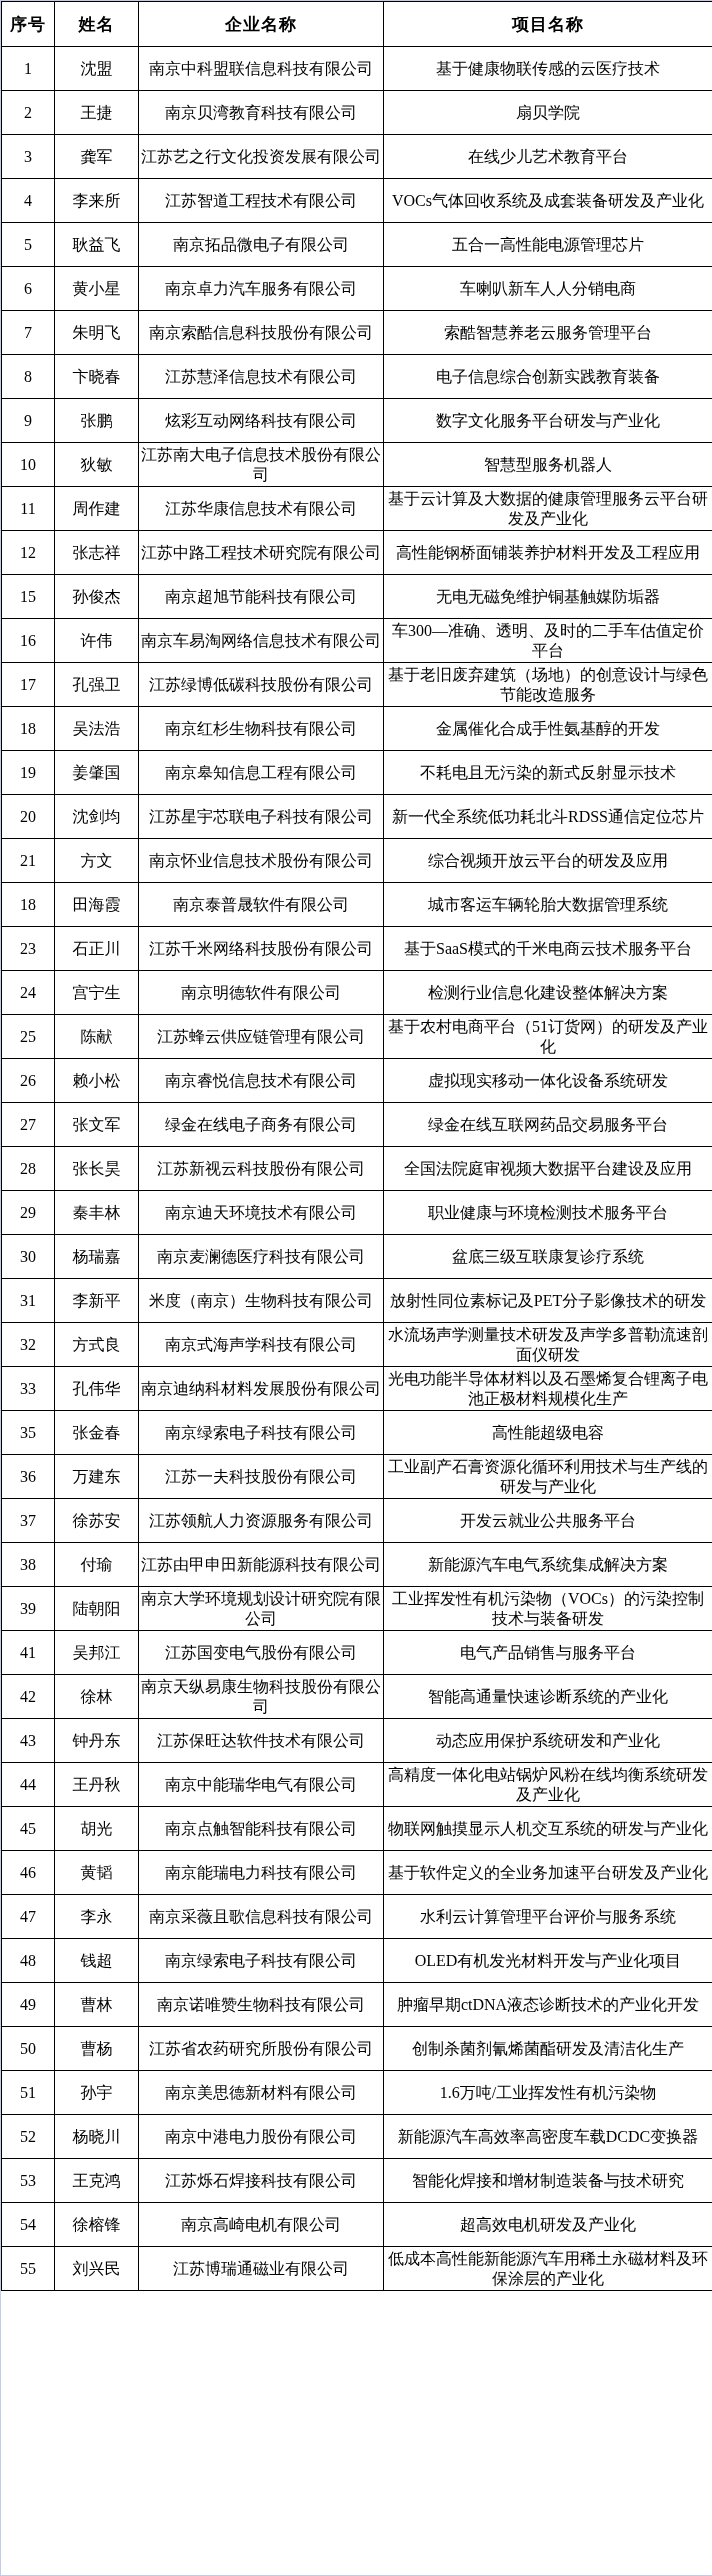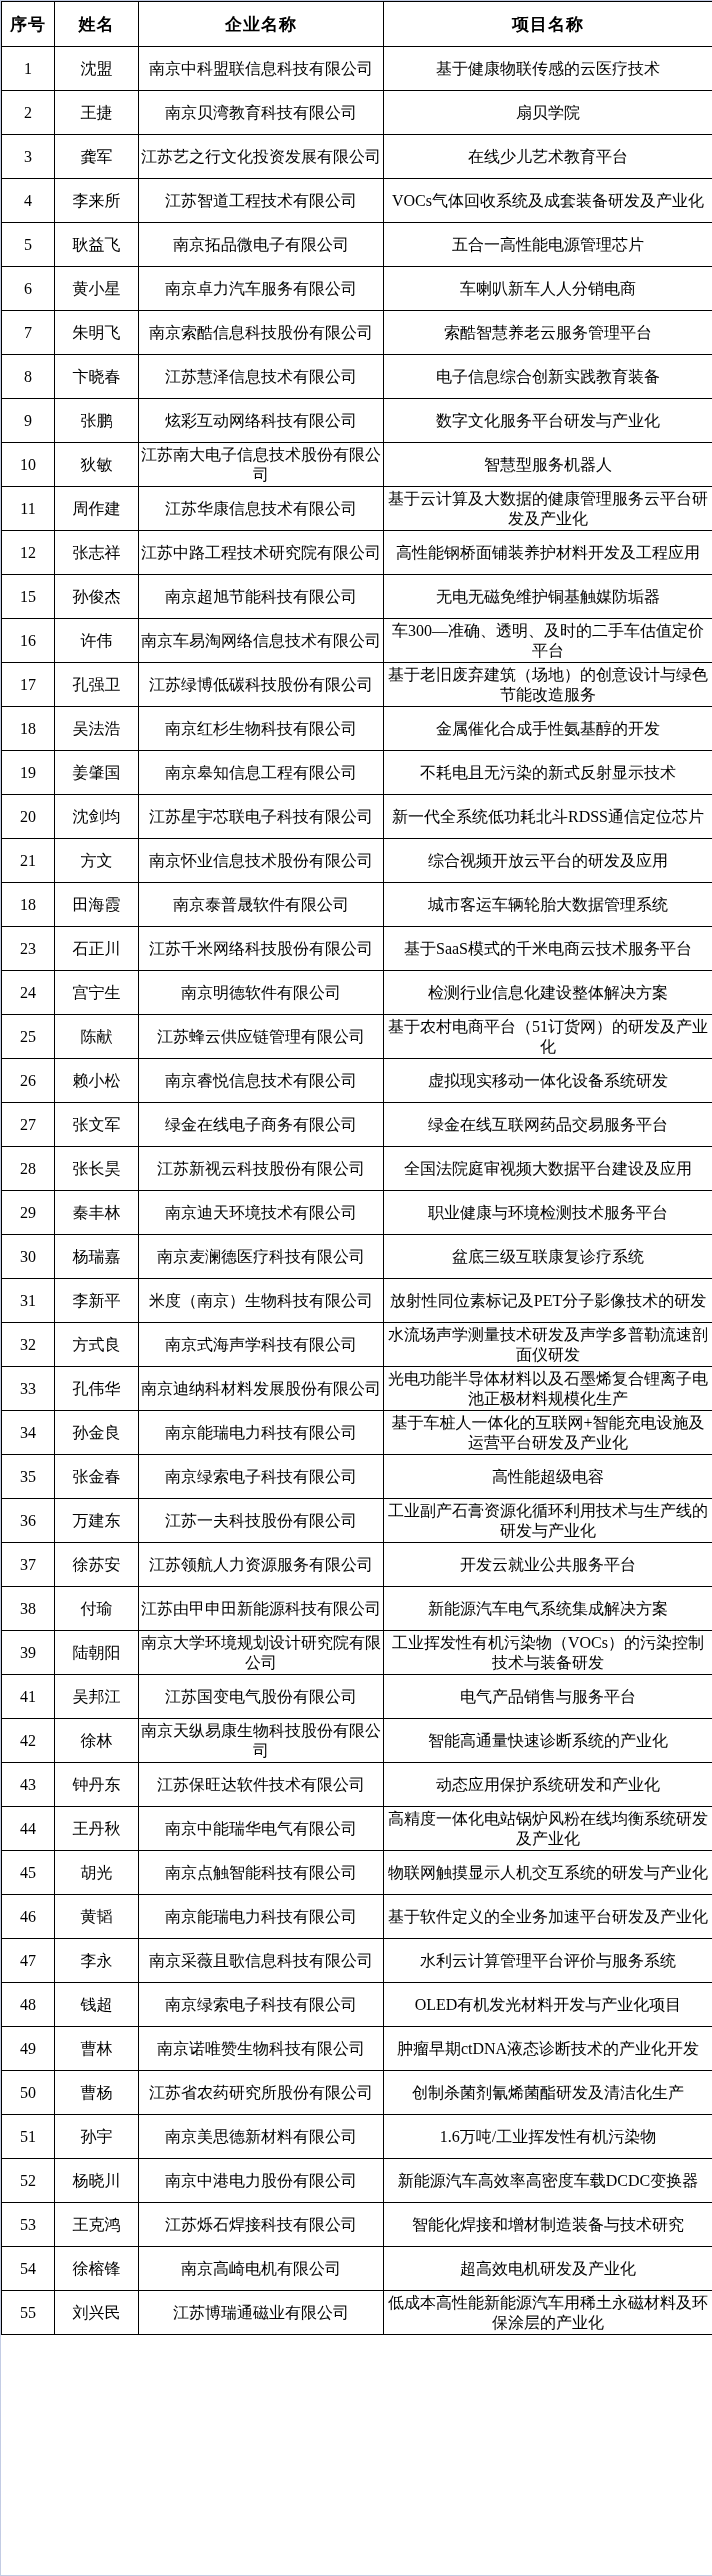--- a/index.html
+++ b/index.html
@@ -252,26 +252,20 @@
           <td class="col-company">南京式海声学科技有限公司</td>
           <td class="col-project">水流场声学测量技术研发及声学多普勒流速剖面仪研发</td>
         </tr>
         <tr>
           <td class="col-no">33</td>
           <td class="col-name">孔伟华</td>
           <td class="col-company">南京迪纳科材料发展股份有限公司</td>
           <td class="col-project">光电功能半导体材料以及石墨烯复合锂离子电池正极材料规模化生产</td>
         </tr>
         <tr>
-          <td class="col-no">34</td>
-          <td class="col-name">孙金良</td>
-          <td class="col-company">南京能瑞电力科技有限公司</td>
-          <td class="col-project">基于车桩人一体化的互联网+智能充电设施及运营平台研发及产业化</td>
-        </tr>
-        <tr>
           <td class="col-no">35</td>
           <td class="col-name">张金春</td>
           <td class="col-company">南京绿索电子科技有限公司</td>
           <td class="col-project">高性能超级电容</td>
         </tr>
         <tr>
           <td class="col-no">36</td>
           <td class="col-name">万建东</td>
           <td class="col-company">江苏一夫科技股份有限公司</td>
           <td class="col-project">工业副产石膏资源化循环利用技术与生产线的研发与产业化</td>

